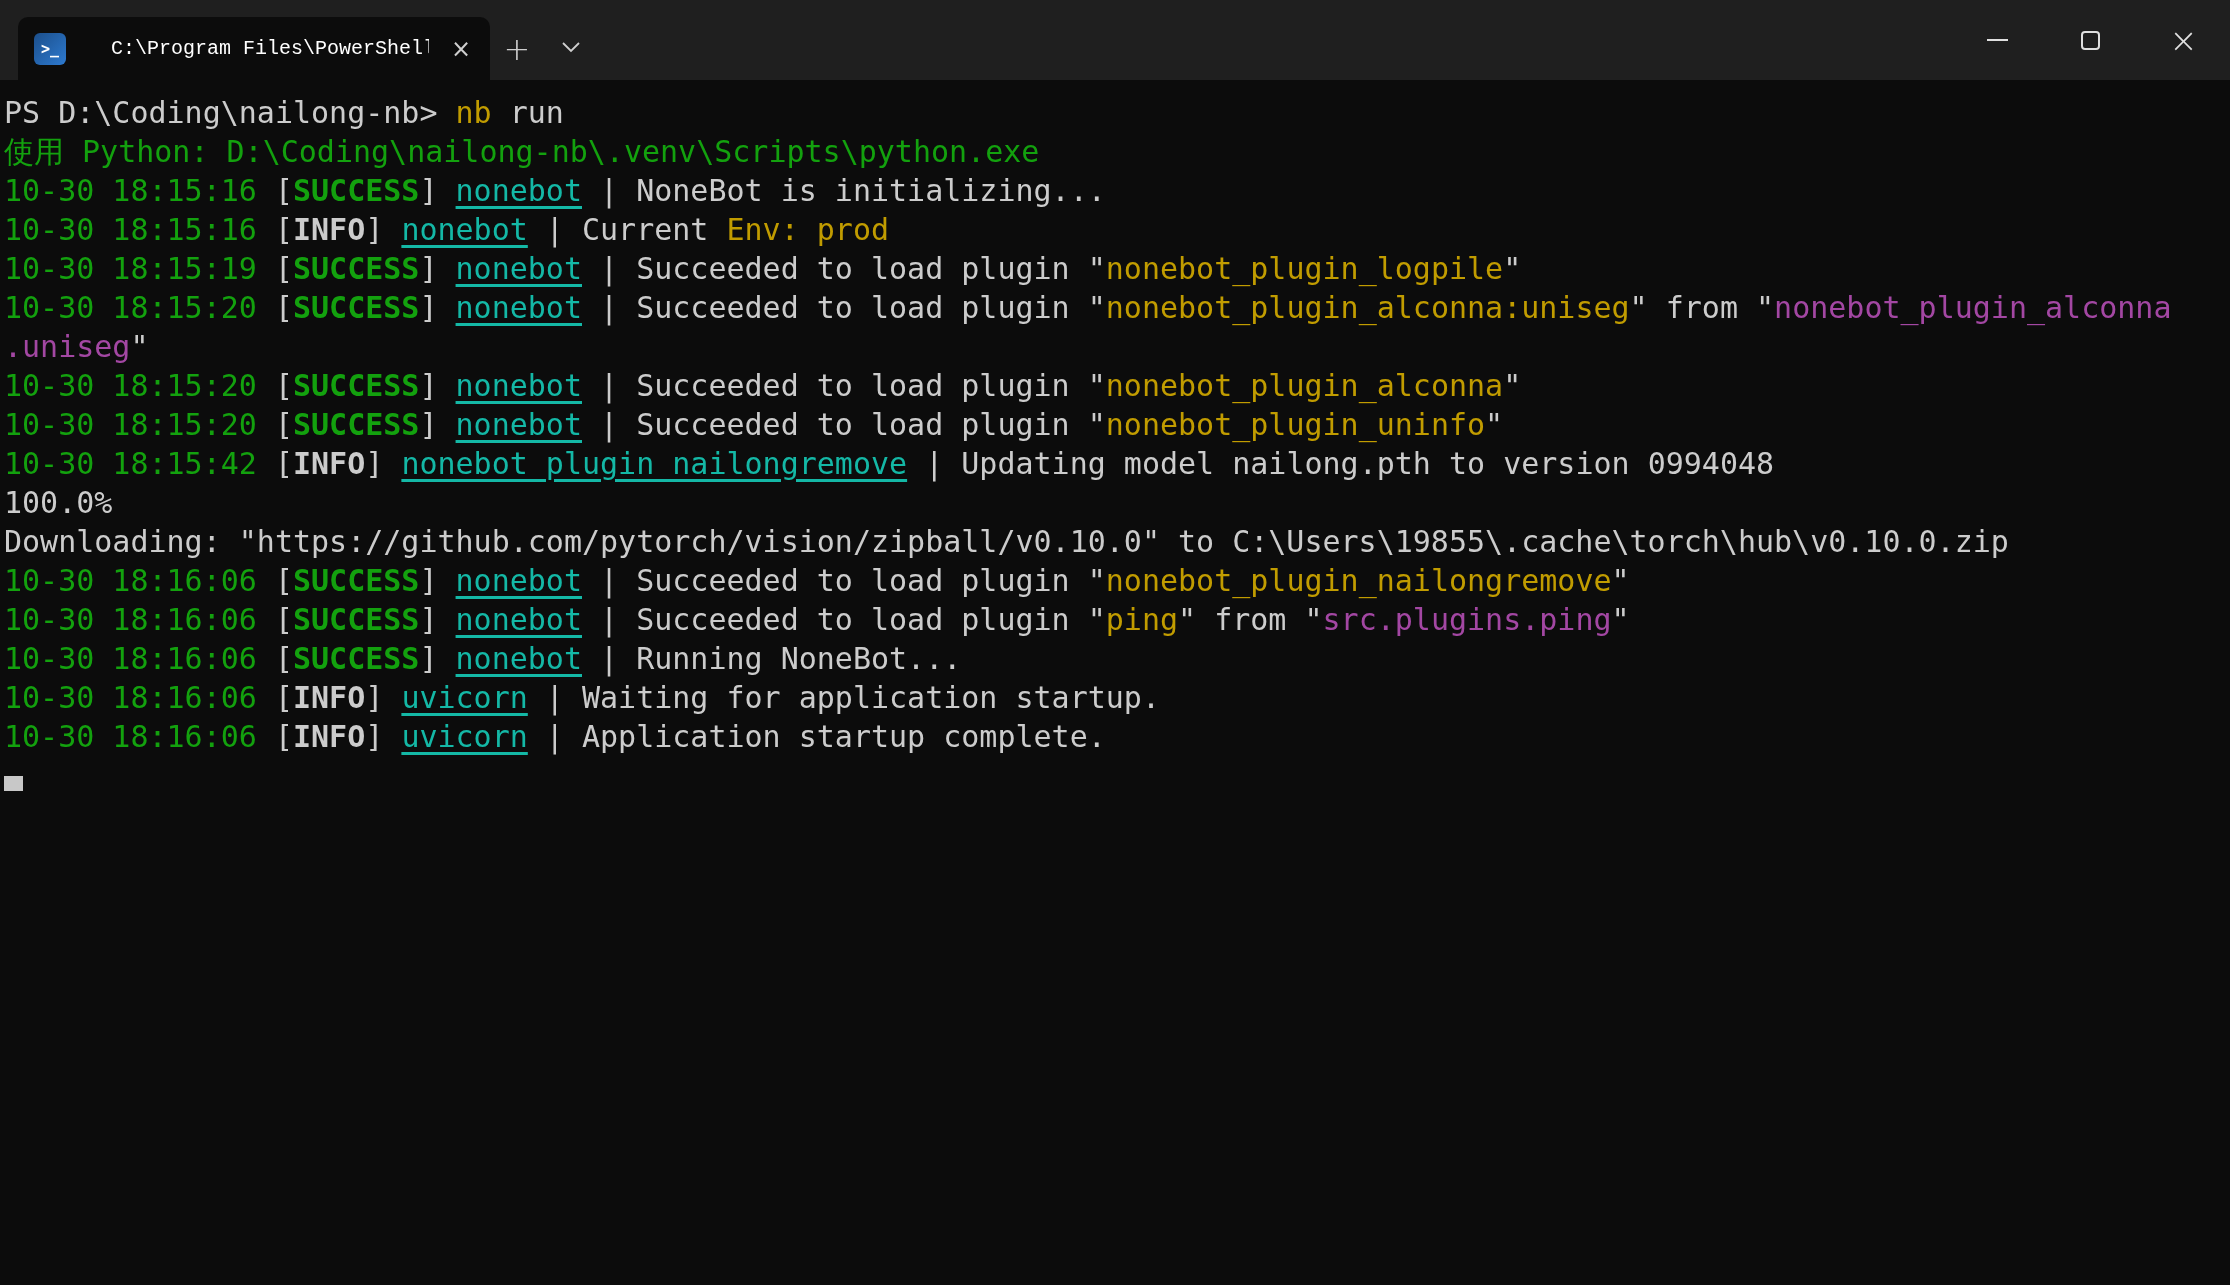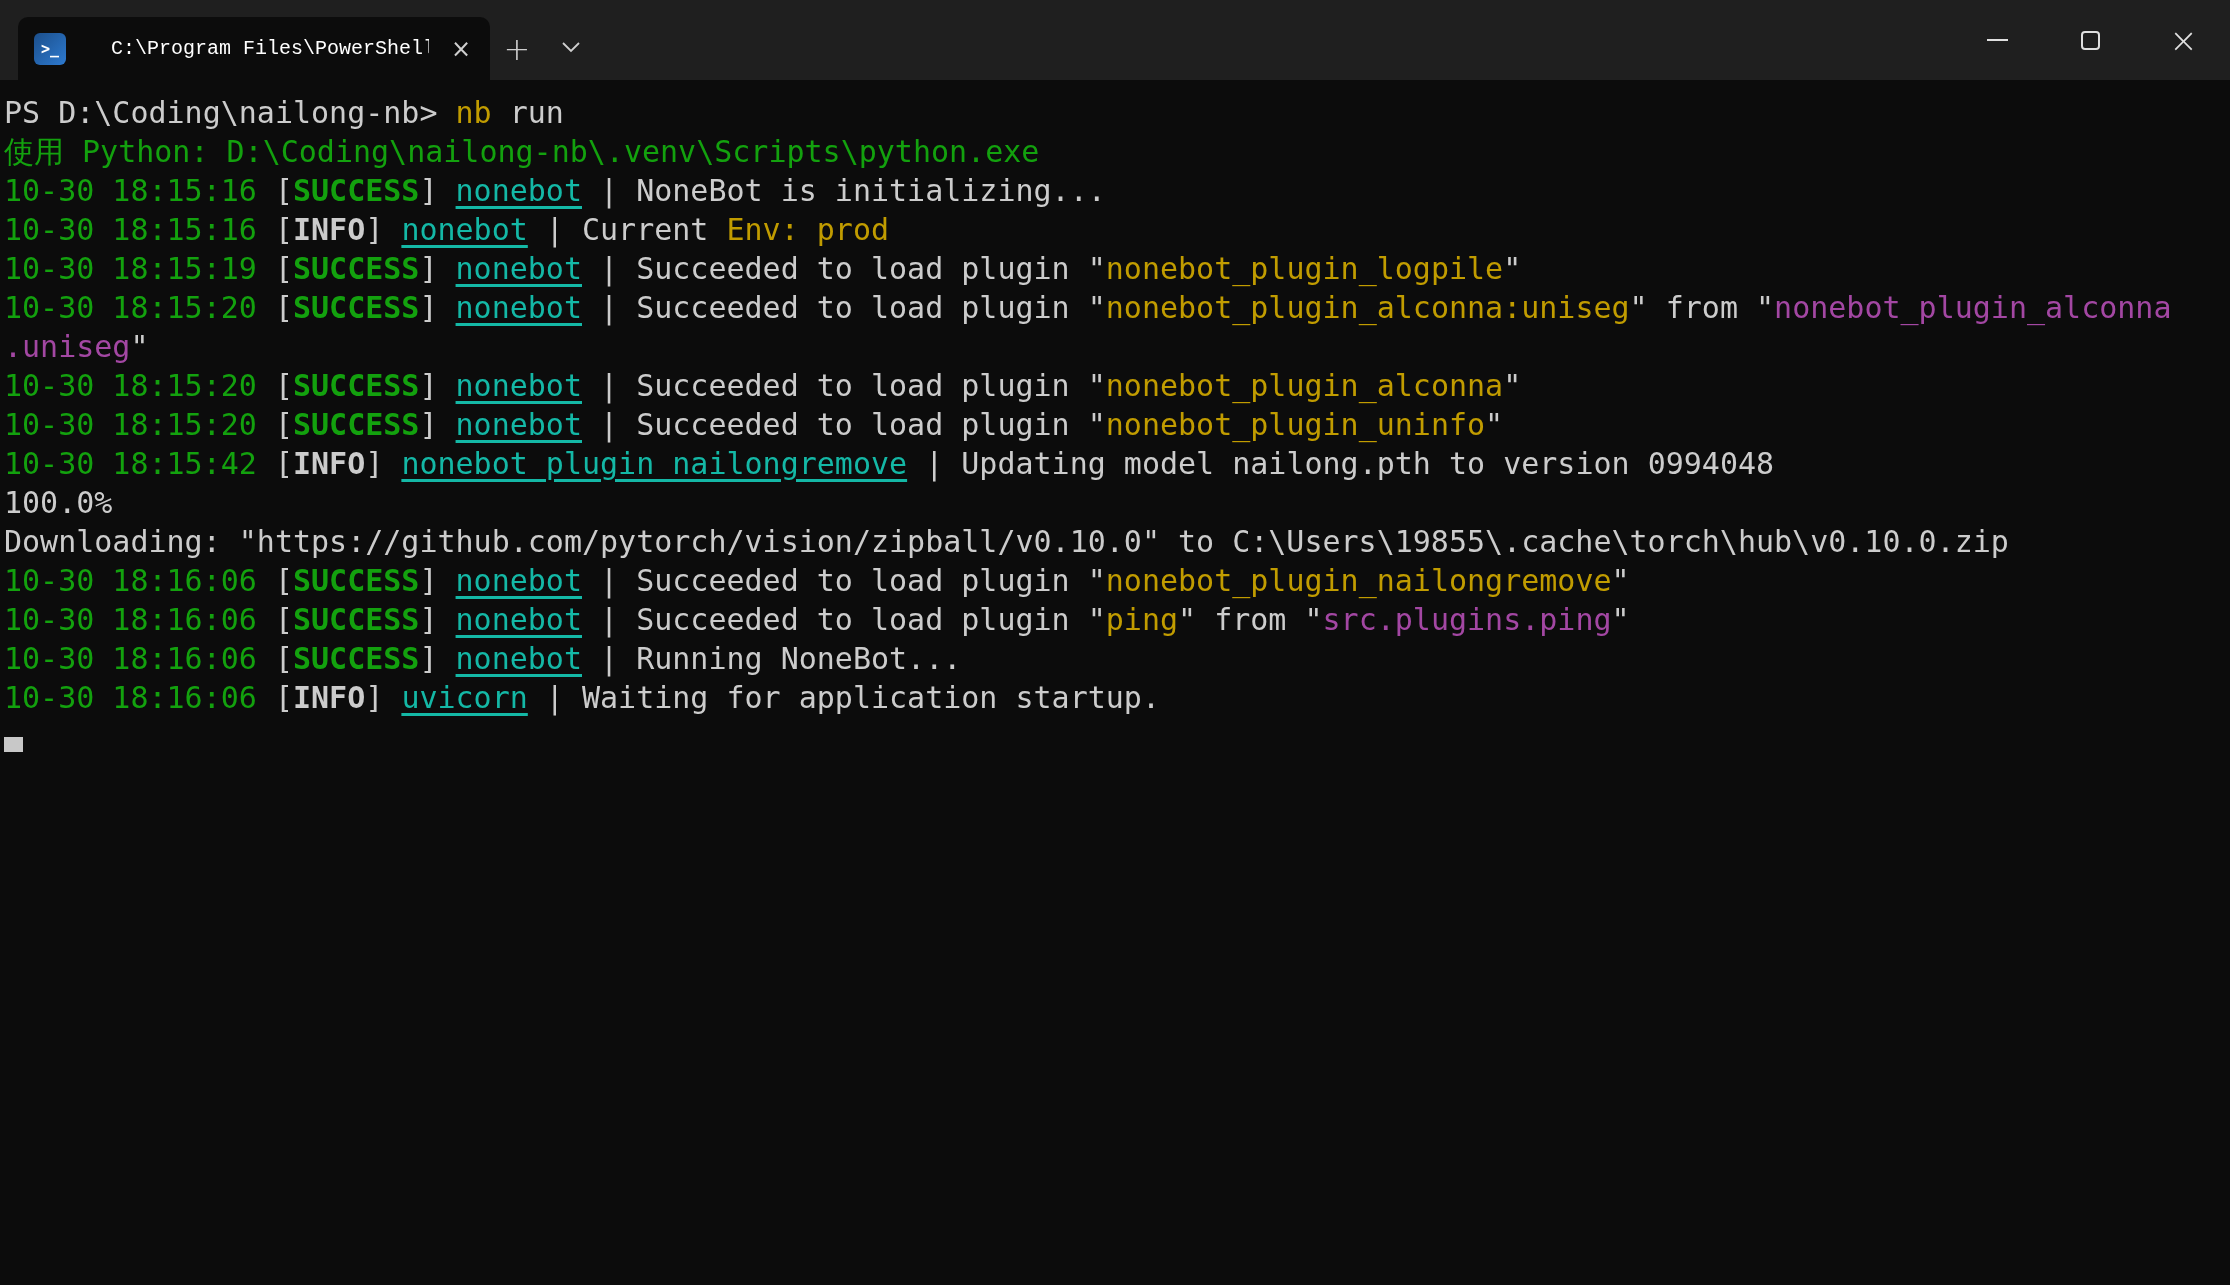--- a/index.html
+++ b/index.html
@@ -112,19 +112,20 @@
         <div class="line"><span class="c-magenta">.uniseg</span><span class="c-fg">"</span></div>
         <div class="line"><span class="c-green">10-30 18:15:20</span><span class="c-fg"> [</span><span class="c-green b">SUCCESS</span><span class="c-fg">] </span><span class="c-cyan u">nonebot</span><span class="c-fg"> | Succeeded to load plugin "</span><span class="c-yellow">nonebot_plugin_alconna</span><span class="c-fg">"</span></div>
         <div class="line"><span class="c-green">10-30 18:15:20</span><span class="c-fg"> [</span><span class="c-green b">SUCCESS</span><span class="c-fg">] </span><span class="c-cyan u">nonebot</span><span class="c-fg"> | Succeeded to load plugin "</span><span class="c-yellow">nonebot_plugin_uninfo</span><span class="c-fg">"</span></div>
         <div class="line"><span class="c-green">10-30 18:15:42</span><span class="c-fg"> [</span><span class="c-fg b">INFO</span><span class="c-fg">] </span><span class="c-cyan u">nonebot_plugin_nailongremove</span><span class="c-fg"> | Updating model nailong.pth to version 0994048</span></div>
         <div class="line"><span class="c-fg">100.0%</span></div>
         <div class="line"><span class="c-fg">Downloading: "https://github.com/pytorch/vision/zipball/v0.10.0" to C:\Users\19855\.cache\torch\hub\v0.10.0.zip</span></div>
         <div class="line"><span class="c-green">10-30 18:16:06</span><span class="c-fg"> [</span><span class="c-green b">SUCCESS</span><span class="c-fg">] </span><span class="c-cyan u">nonebot</span><span class="c-fg"> | Succeeded to load plugin "</span><span class="c-yellow">nonebot_plugin_nailongremove</span><span class="c-fg">"</span></div>
         <div class="line"><span class="c-green">10-30 18:16:06</span><span class="c-fg"> [</span><span class="c-green b">SUCCESS</span><span class="c-fg">] </span><span class="c-cyan u">nonebot</span><span class="c-fg"> | Succeeded to load plugin "</span><span class="c-yellow">ping</span><span class="c-fg">" from "</span><span class="c-magenta">src.plugins.ping</span><span class="c-fg">"</span></div>
         <div class="line"><span class="c-green">10-30 18:16:06</span><span class="c-fg"> [</span><span class="c-green b">SUCCESS</span><span class="c-fg">] </span><span class="c-cyan u">nonebot</span><span class="c-fg"> | Running NoneBot...</span></div>
         <div class="line"><span class="c-green">10-30 18:16:06</span><span class="c-fg"> [</span><span class="c-fg b">INFO</span><span class="c-fg">] </span><span class="c-cyan u">uvicorn</span><span class="c-fg"> | Waiting for application startup.</span></div>
+        <div class="line"><span class="c-green">10-30 18:16:06</span><span class="c-fg"> [</span><span class="c-fg b">INFO</span><span class="c-fg">] </span><span class="c-cyan u">uvicorn</span><span class="c-fg"> | Application startup complete.</span></div>
       </div>
     <div class="cursor-line">
       <span class="cursor"></span>
     </div>
   </div>
 
 </div>
 
 </body></html>

